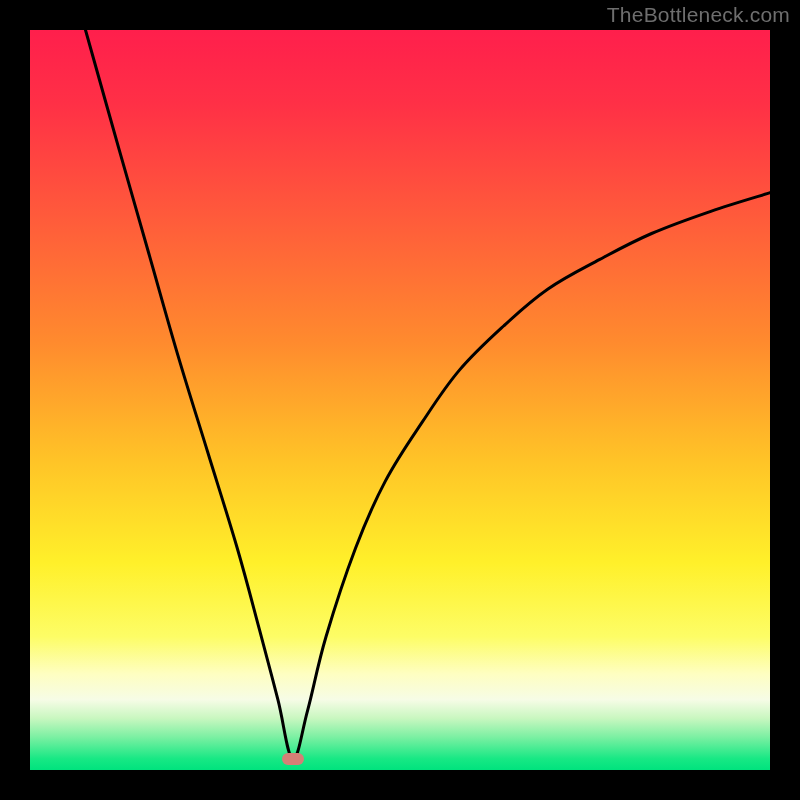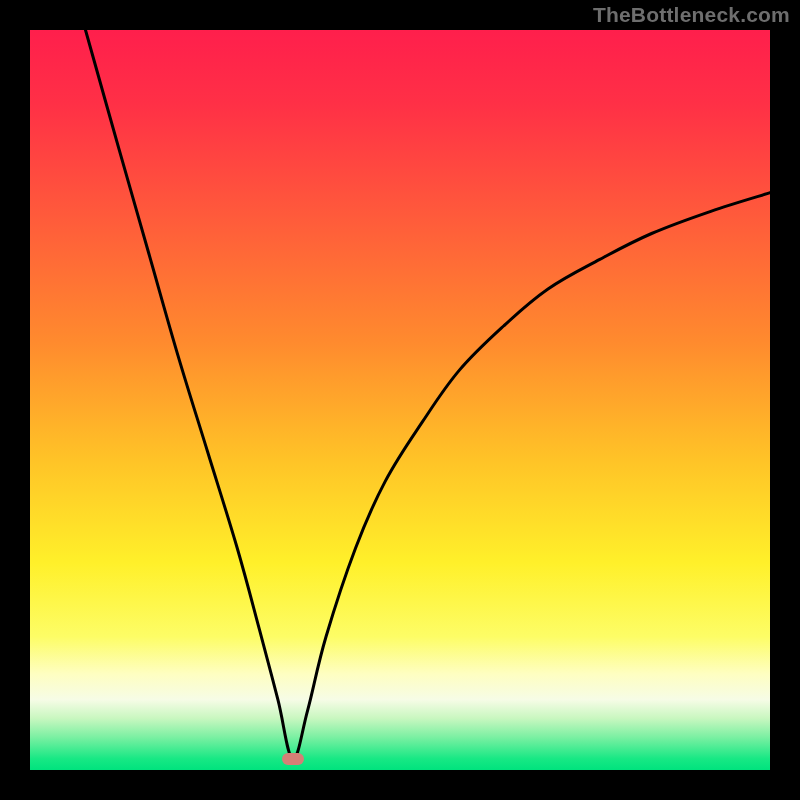--- a/index.html
+++ b/index.html
@@ -40,21 +40,21 @@
     background: #d47f76;
     border-radius: 6px;
     transform: translate(-50%, -50%);
   }
   .watermark {
     position: absolute;
     top: 3px;
     right: 10px;
     color: #6e6e6e;
     font-size: 21px;
-    font-weight: 700;
+    font-weight: 400;
     letter-spacing: 0.2px;
     text-align: center;
   }
 </style>
 </head>
 <body>
 
 <div class="frame">
 
   <div class="watermark">TheBottleneck.com</div>

